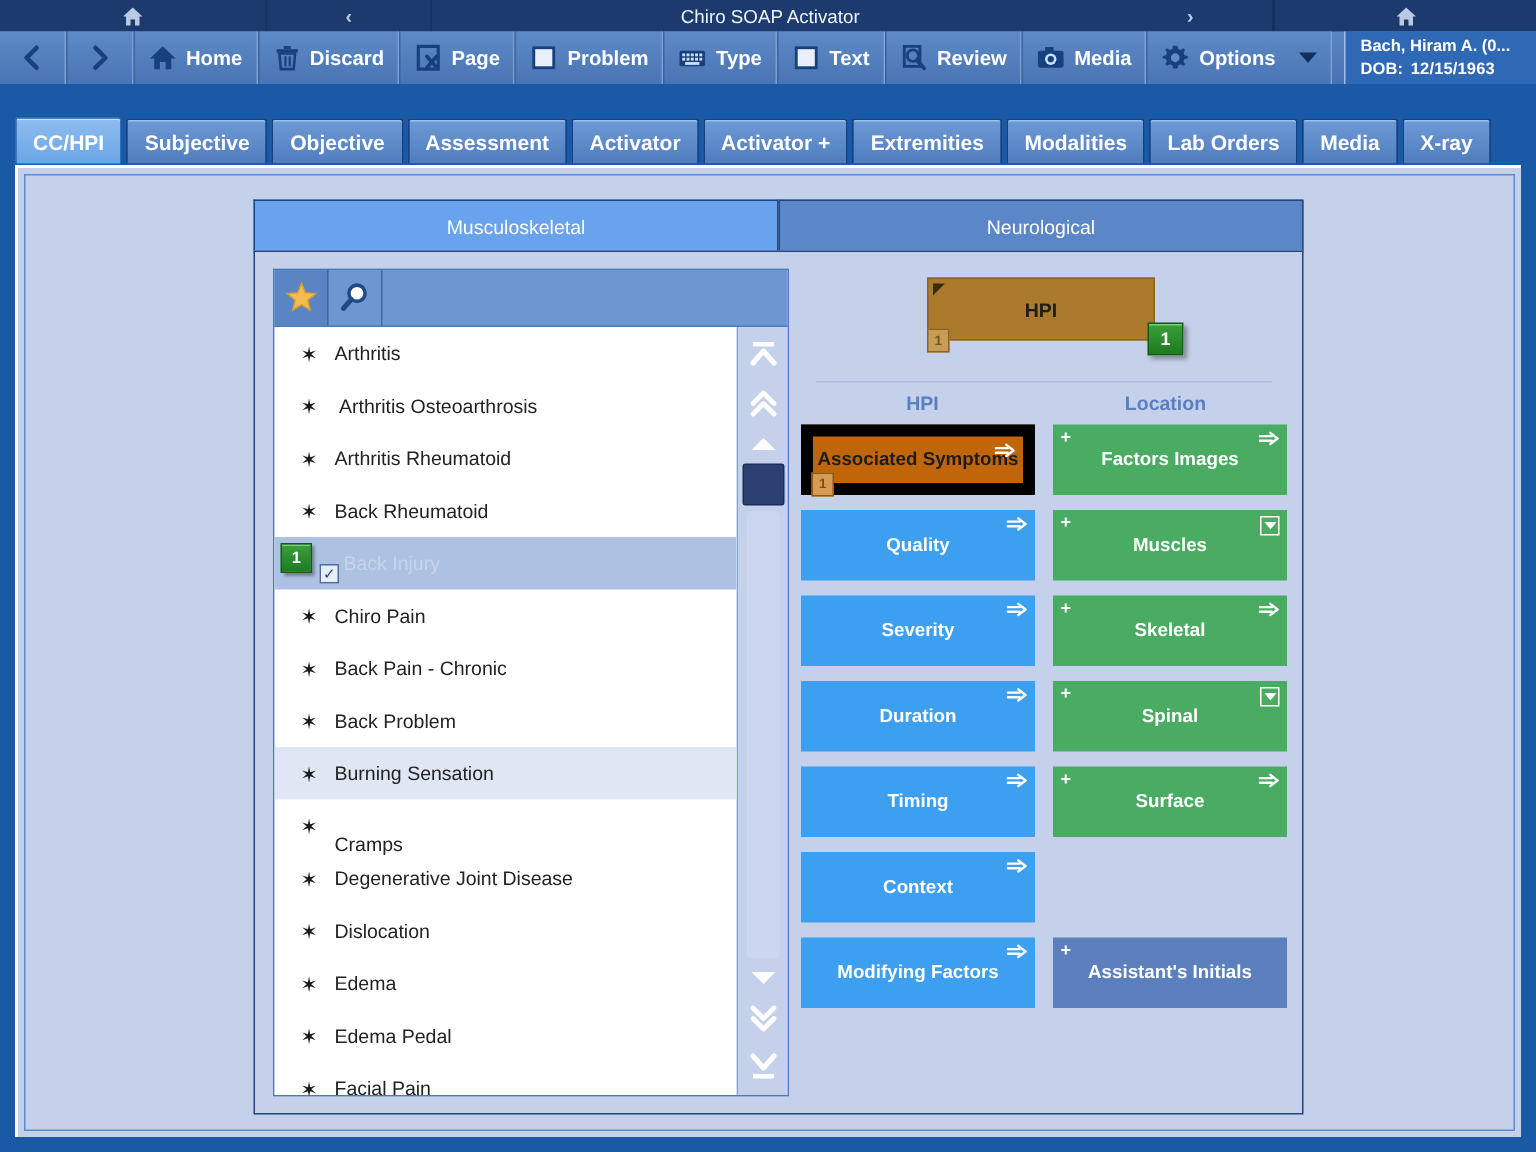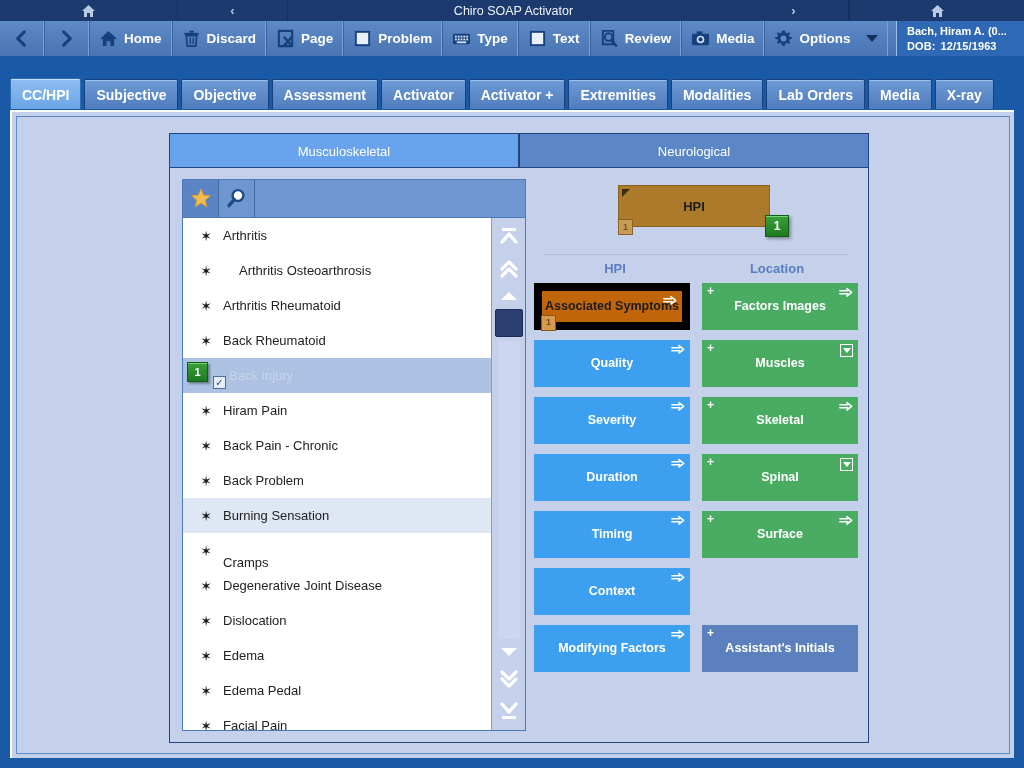--- a/index.html
+++ b/index.html
@@ -407,38 +407,38 @@
           </div>
 
           <div class="listbody">
             <div class="listitems" id="listitems">
                 <div class="li">
                   <span class="star">✶</span>
                   <span class="txt" style="margin-left: 4px;">Arthritis</span>
                 </div>
                 <div class="li">
                   <span class="star">✶</span>
-                  <span class="txt" style="margin-left: 20px;">Arthritis Osteoarthrosis</span>
+                  <span class="txt" style="margin-left: 7px;">Arthritis Osteoarthrosis</span>
                 </div>
                 <div class="li">
                   <span class="star">✶</span>
                   <span class="txt" style="margin-left: 4px;">Arthritis Rheumatoid</span>
                 </div>
                 <div class="li">
                   <span class="star">✶</span>
                   <span class="txt" style="margin-left: 4px;">Back Rheumatoid</span>
                 </div>
                 <div class="li selected">
                   <span class="badge-num">1</span>
                   <span class="txt" style="margin-left: 36px;">Back Injury</span>
                   <span class="li-check">✓</span>
                 </div>
                 <div class="li">
                   <span class="star">✶</span>
-                  <span class="txt" style="margin-left: 4px;">Hiram Pain</span>
+                  <span class="txt" style="margin-left: 4px;">Chiro Pain</span>
                 </div>
                 <div class="li">
                   <span class="star">✶</span>
                   <span class="txt" style="margin-left: 4px;">Back Pain - Chronic</span>
                 </div>
                 <div class="li">
                   <span class="star">✶</span>
                   <span class="txt" style="margin-left: 4px;">Back Problem</span>
                 </div>
                 <div class="li alt">

